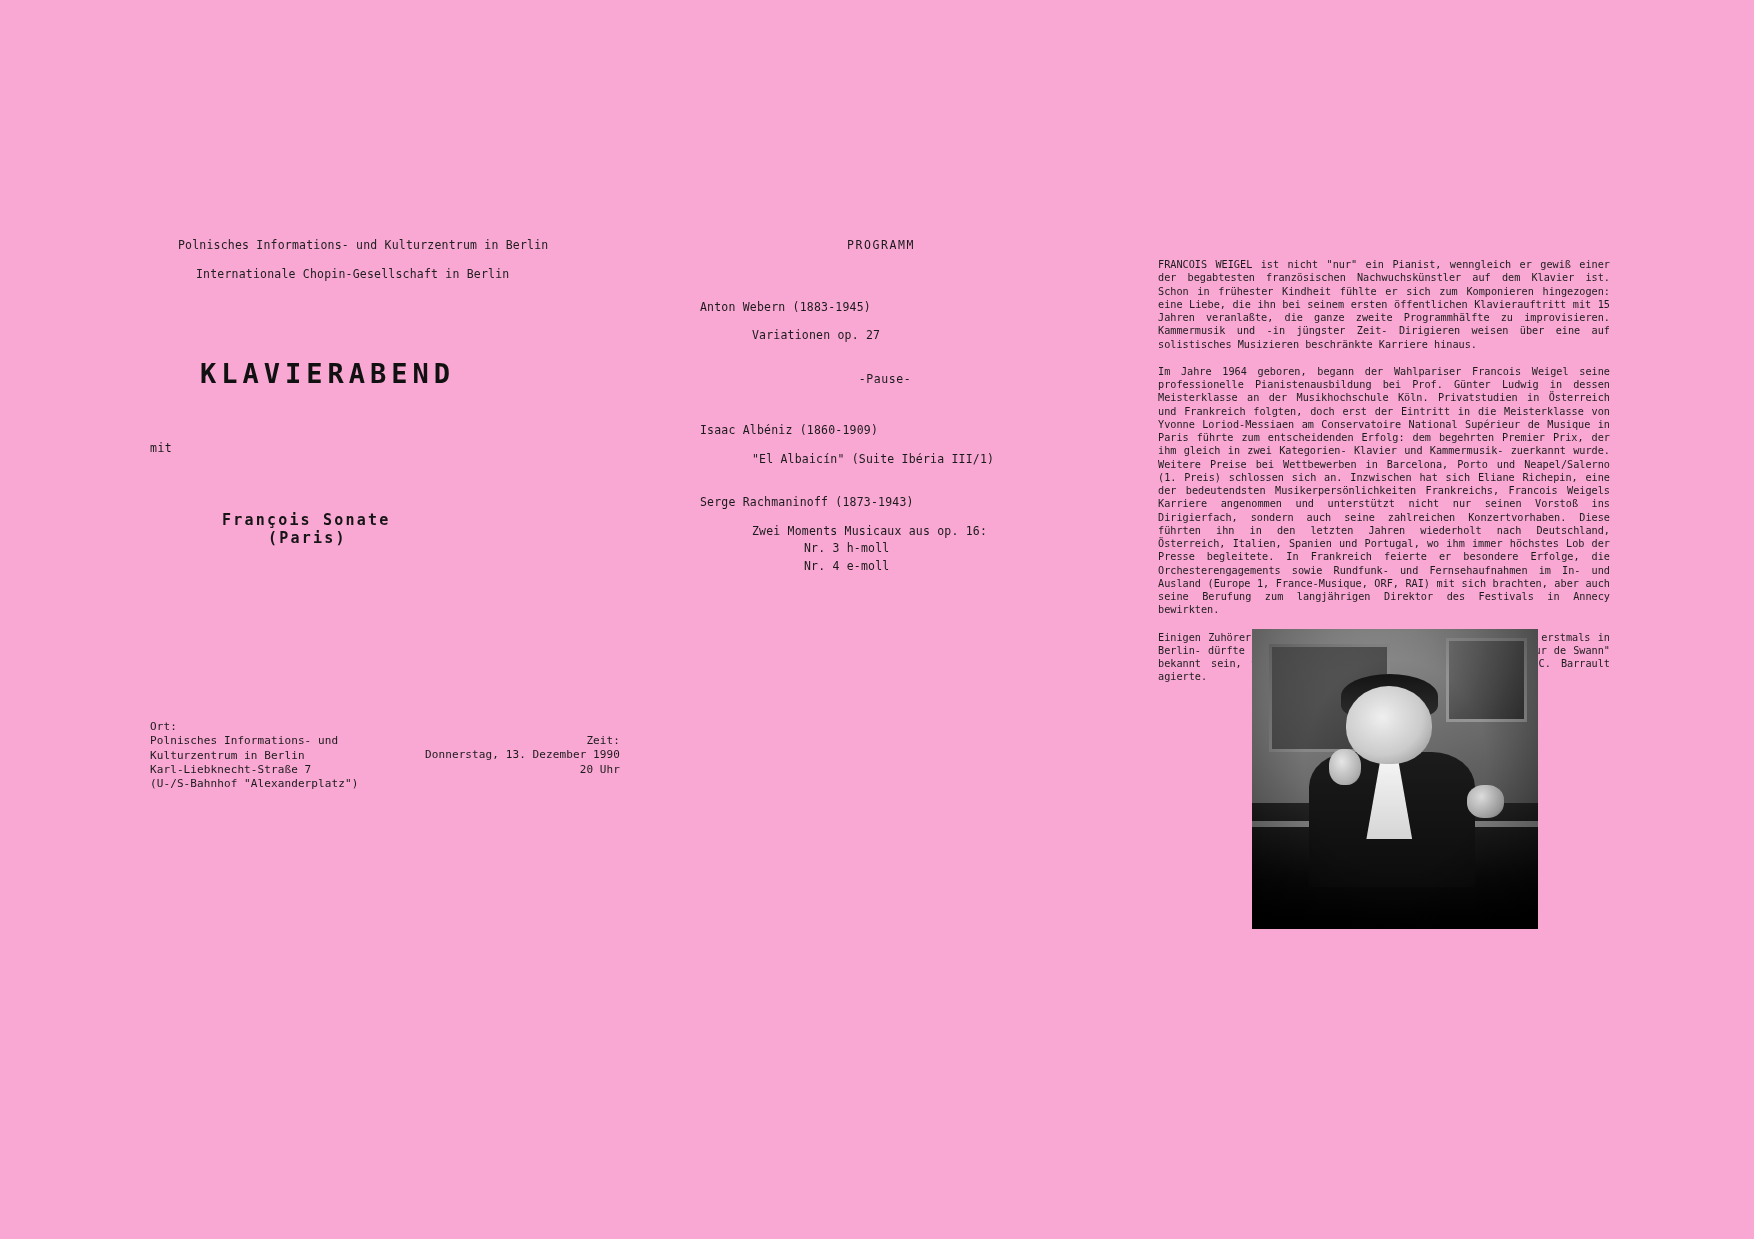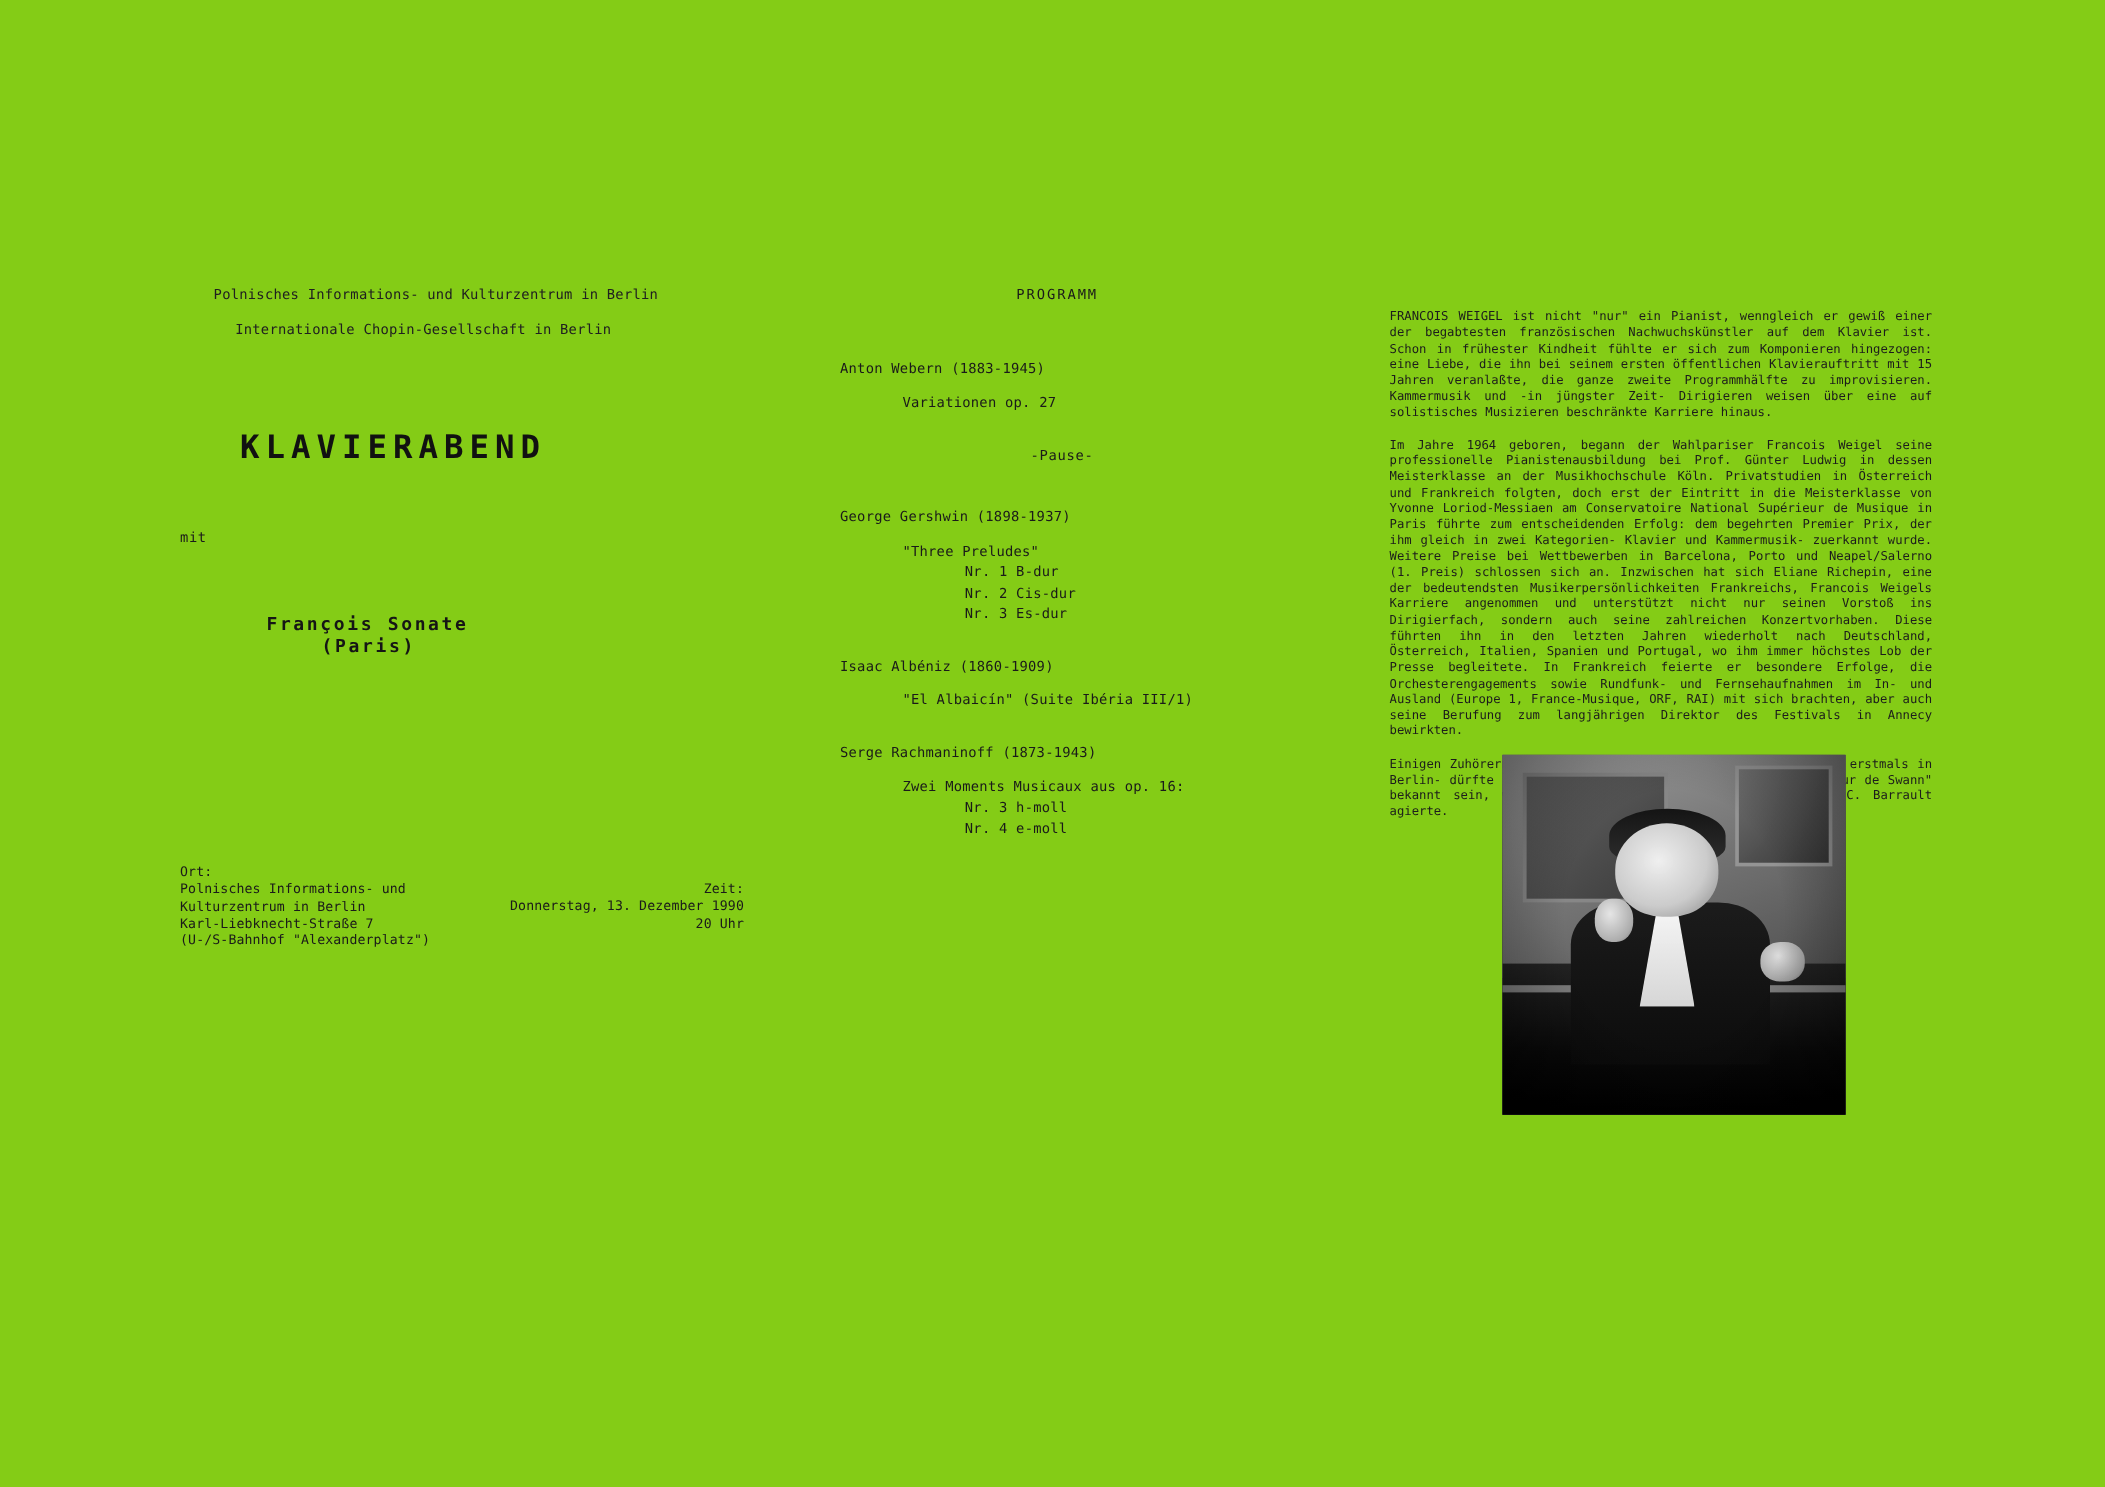--- a/index.html
+++ b/index.html
@@ -12,21 +12,21 @@
     height: 1239px;
     position: relative;
     font-family: "DejaVu Sans Mono", monospace;
     color: #1a1a1a;
     overflow: hidden;
   }
   .page {
     position: absolute;
     left: 0; top: 0;
     width: 1754px; height: 1239px;
-    background: #84cc16;
+    background: #f9a8d4;
   }
 
   
   .left-panel {
     position: absolute;
     left: 150px;
     top: 240px;
     width: 470px;
   }
   .org-lines {
@@ -271,27 +271,20 @@
     <div class="prog-entry">
       <div class="composer">Anton Webern (1883-1945)</div>
       <div class="work">Variationen op. 27</div>
     </div>
 
 
 
 
     <div class="pause">-Pause-</div>
 
-    <div class="prog-entry">
-      <div class="composer">George Gershwin (1898-1937)</div>
-      <div class="work">"Three Preludes"</div>
-      <div class="work-sub">Nr. 1 B-dur</div>
-      <div class="work-sub">Nr. 2 Cis-dur</div>
-      <div class="work-sub">Nr. 3 Es-dur</div>
-    </div>
 
     <div class="prog-entry">
       <div class="composer">Isaac Albéniz (1860-1909)</div>
       <div class="work">"El Albaicín" (Suite Ibéria III/1)</div>
     </div>
 
     <div class="prog-entry">
       <div class="composer">Serge Rachmaninoff (1873-1943)</div>
       <div class="work">Zwei Moments Musicaux aus op. 16:</div>
       <div class="work-sub">Nr. 3 h-moll</div>

